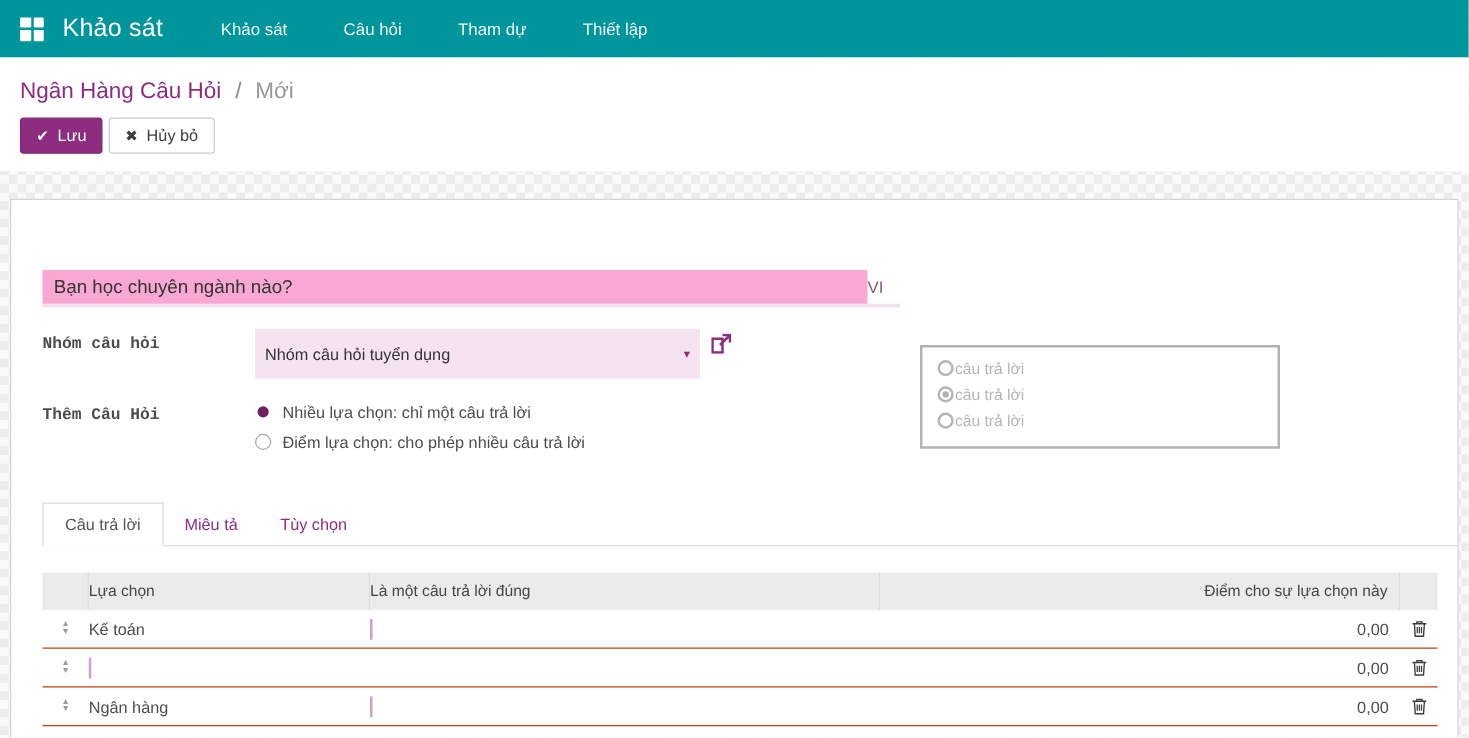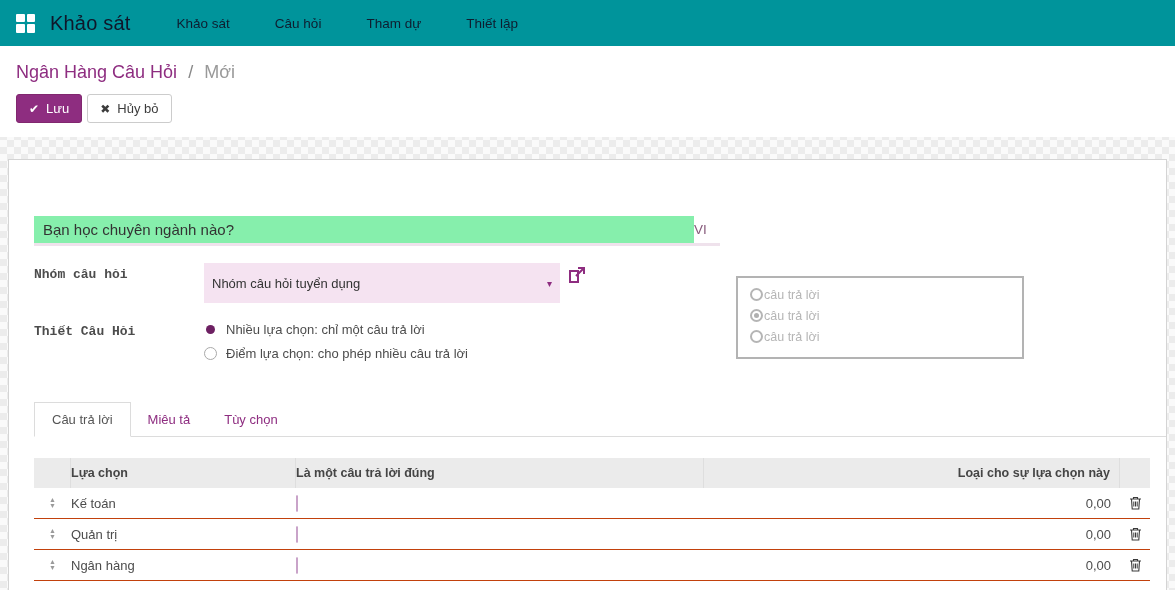--- a/index.html
+++ b/index.html
@@ -11,21 +11,21 @@
       linear-gradient(45deg, #ececec 25%, transparent 25%, transparent 75%, #ececec 75%),
       linear-gradient(45deg, #ececec 25%, transparent 25%, transparent 75%, #ececec 75%);
     background-size: 14px 14px;
     background-position: 0 0, 7px 7px;
     color: #4c4c4c;
   }
 
   
   .topnav {
     height: 46px; background: #00949B; display: flex; align-items: center;
-    padding: 0 16px; color: #0f172a;
+    padding: 0 16px; color: #ffffff;
   }
   .apps-icon {
     width: 19px; height: 19px; display: grid; cursor: pointer;
     grid-template-columns: 1fr 1fr; grid-template-rows: 1fr 1fr; gap: 2px;
   }
   .apps-icon span { background: #fff; border-radius: 1px; }
   .brand { font-size: 20px; margin-left: 15px; letter-spacing: .2px; cursor: pointer; }
   .nav-items { display: flex; margin-left: 46px; gap: 45px; font-size: 13.5px; }
   .nav-items div { cursor: pointer; opacity: .95; }
 
@@ -44,21 +44,21 @@
 
   
   .sheet {
     margin: 22px 8px 0; background: #fff; border: 1px solid #d4d4d4;
     height: 520px; position: relative; padding: 0 0 0 0;
   }
 
   .title-wrap { margin: 56px 0 0 25px; width: 686px; display: flex; align-items: stretch;
                 border-bottom: 3px solid #efe2ec; }
   .title-input {
-    width: 660px; background: #86efac; border: none; outline: none;
+    width: 660px; background: #f9a8d4; border: none; outline: none;
     font-family: "Liberation Sans", sans-serif; font-size: 15px; color: #333;
     padding: 4px 9px; height: 27px;
   }
   .lang-badge { color: #875A7B; font-size: 13.5px; display: flex; align-items: center;
                 margin-left: 0; cursor: pointer; }
 
   .field-row { display: flex; margin: 17px 0 0 25px; align-items: flex-start; }
   .field-label { width: 170px; font-weight: bold; font-size: 13px; color: #4c4c4c; padding-top: 4px; font-family: Liberation Mono, monospace; }
   .m2o {
     width: 356px; background: #f5e3f1; height: 26px; padding: 20px 8px; font-size: 13px;
@@ -90,21 +90,21 @@
           padding-right: 25px; margin-right: 0; }
   .tab { font-size: 13px; padding: 9px 17px; cursor: pointer; color: #8e2d80; }
   .tab.active {
     color: #555; background: #fff; border: 1px solid #dcdcdc; border-bottom: 1px solid #fff;
     margin-bottom: -1px;
   }
 
   
   .answers { margin: 21px 16px 0 25px; }
   .t-head { display: flex; background: #ebebeb; height: 30px; align-items: center;
-            font-size: 12.5px; font-weight: bold; color: #454545; }
+            font-size: 12.5px; font-weight: normal; color: #454545; }
   .t-head > div { border-right: 1px solid #dedede; height: 100%; display: flex; align-items: center; }
   .t-head > div:last-child { border-right: none; }
   .t-row { display: flex; height: 31px; align-items: center; border-bottom: 1px solid #c2410c;
            font-size: 13px; color: #4c4c4c; }
   .col-handle { width: 37px; justify-content: center; display: flex; flex: none; }
   .col-choice { width: 225px; flex: none; padding-left: 0; }
   .col-correct { width: 408px; flex: none; }
   .col-score { flex: 1; justify-content: flex-end; display: flex; text-align: right; padding-right: 9px; }
   .col-trash { width: 30px; flex: none; display: flex; justify-content: center; }
   .drag-handle { display: flex; flex-direction: column; color: #9a9a9a; font-size: 7px;
@@ -168,21 +168,21 @@
     </div>
     <span class="ext-link">
       <svg width="16" height="16" viewBox="0 0 16 16">
         <path d="M1 4 h8 v11 h-8 z" fill="none" stroke="#8e2d80" stroke-width="2"></path>
         <path d="M7 9 L14 2 M9 1 h6 v6" fill="none" stroke="#8e2d80" stroke-width="2"></path>
       </svg>
     </span>
   </div>
 
   <div class="field-row">
-    <div class="field-label">Thiết Câu Hỏi</div>
+    <div class="field-label">Thêm Câu Hỏi</div>
     <div class="radio-group">
       <div class="radio-line">
         <span class="radio on"></span>
         <span>Nhiều lựa chọn: chỉ một câu trả lời</span>
       </div>
       <div class="radio-line">
         <span class="radio off"></span>
         <span>Điểm lựa chọn: cho phép nhiều câu trả lời</span>
       </div>
     </div>
@@ -209,21 +209,21 @@
     <div class="tab active">Câu trả lời</div>
     <div class="tab">Miêu tả</div>
     <div class="tab">Tùy chọn</div>
   </div>
 
   <div class="answers">
     <div class="t-head">
       <div class="col-handle"></div>
       <div class="col-choice">Lựa chọn</div>
       <div class="col-correct">Là một câu trả lời đúng</div>
-      <div class="col-score">Loại cho sự lựa chọn này</div>
+      <div class="col-score">Điểm cho sự lựa chọn này</div>
       <div class="col-trash"></div>
     </div>
 
     <div class="t-row">
       <div class="col-handle">
         <span class="drag-handle">
           <span>▲</span>
             <span>▼</span>
         </span>
       </div>
@@ -240,21 +240,20 @@
       </div>
     </div>
 
     <div class="t-row">
       <div class="col-handle">
         <span class="drag-handle">
           <span>▲</span>
             <span>▼</span>
         </span>
       </div>
-      <div class="col-choice">Quản trị</div>
       <div class="col-correct"><span class="checkbox"></span></div>
       <div class="col-score">0,00</div>
       <div class="col-trash">
         <span class="trash-btn">
           <svg width="13" height="14" viewBox="0 0 13 14">
             <path d="M1 3 h11 M4.5 3 V1.5 h4 V3 M2.5 3 l.7 10 h6.6 l.7-10" fill="none" stroke="#3a3a3a" stroke-width="1.1"></path>
             <path d="M4.8 5.5 v5 M6.5 5.5 v5 M8.2 5.5 v5" stroke="#3a3a3a" stroke-width="1"></path>
           </svg>
         </span>
       </div>

